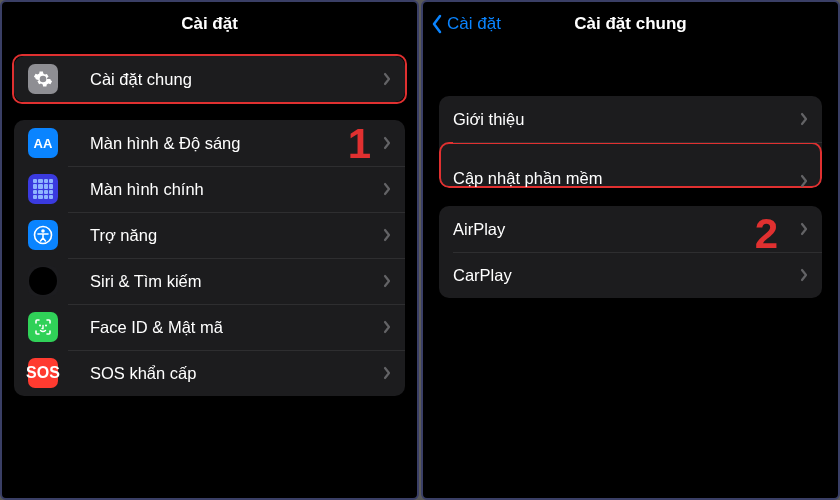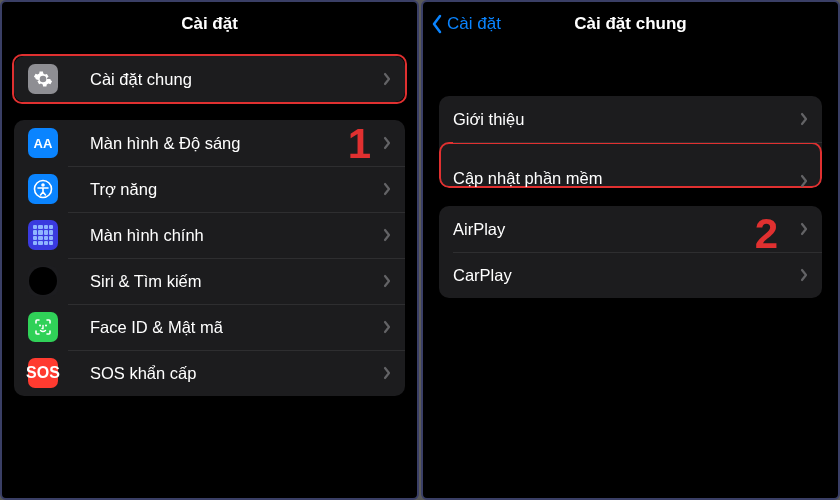--- a/index.html
+++ b/index.html
@@ -165,54 +165,54 @@
         <div class="row">
           <div class="row-icon ic-display">
             <span style="font-size:13px;font-weight:600">AA</span>
           </div>
           <span class="row-label">Màn hình &amp; Độ sáng</span>
           <svg class="chevron" viewBox="0 0 8 14">
             <path d="M2 2 L6 7 L2 12"></path>
           </svg>
         </div>
         <div class="row">
+          <div class="row-icon ic-home">
+            <div class="grid3">
+              <span></span>
+              <span></span>
+              <span></span>
+              <span></span>
+              <span></span>
+              <span></span>
+              <span></span>
+              <span></span>
+              <span></span>
+              <span></span>
+              <span></span>
+              <span></span>
+              <span></span>
+              <span></span>
+              <span></span>
+              <span></span>
+            </div>
+          </div>
+          <span class="row-label">Màn hình chính</span>
+          <svg class="chevron" viewBox="0 0 8 14">
+            <path d="M2 2 L6 7 L2 12"></path>
+          </svg>
+        </div>
+        <div class="row">
           <div class="row-icon ic-access">
             <svg width="20" height="20" viewBox="0 0 20 20">
               <circle cx="10" cy="10" r="8.5" fill="none" stroke="#fff" stroke-width="1.6"></circle>
               <circle cx="10" cy="6" r="1.8" fill="#fff"></circle>
               <path d="M5 9h10M10 9v4l-2.5 3M10 13l2.5 3" stroke="#fff" stroke-width="1.6" stroke-linecap="round" fill="none"></path>
             </svg>
           </div>
           <span class="row-label">Trợ năng</span>
-          <svg class="chevron" viewBox="0 0 8 14">
-            <path d="M2 2 L6 7 L2 12"></path>
-          </svg>
-        </div>
-        <div class="row">
-          <div class="row-icon ic-home">
-            <div class="grid3">
-              <span></span>
-              <span></span>
-              <span></span>
-              <span></span>
-              <span></span>
-              <span></span>
-              <span></span>
-              <span></span>
-              <span></span>
-              <span></span>
-              <span></span>
-              <span></span>
-              <span></span>
-              <span></span>
-              <span></span>
-              <span></span>
-            </div>
-          </div>
-          <span class="row-label">Màn hình chính</span>
           <svg class="chevron" viewBox="0 0 8 14">
             <path d="M2 2 L6 7 L2 12"></path>
           </svg>
         </div>
         <div class="row">
           <div class="row-icon ic-siri">
             <div class="siri"></div>
           </div>
           <span class="row-label">Siri &amp; Tìm kiếm</span>
           <svg class="chevron" viewBox="0 0 8 14">

